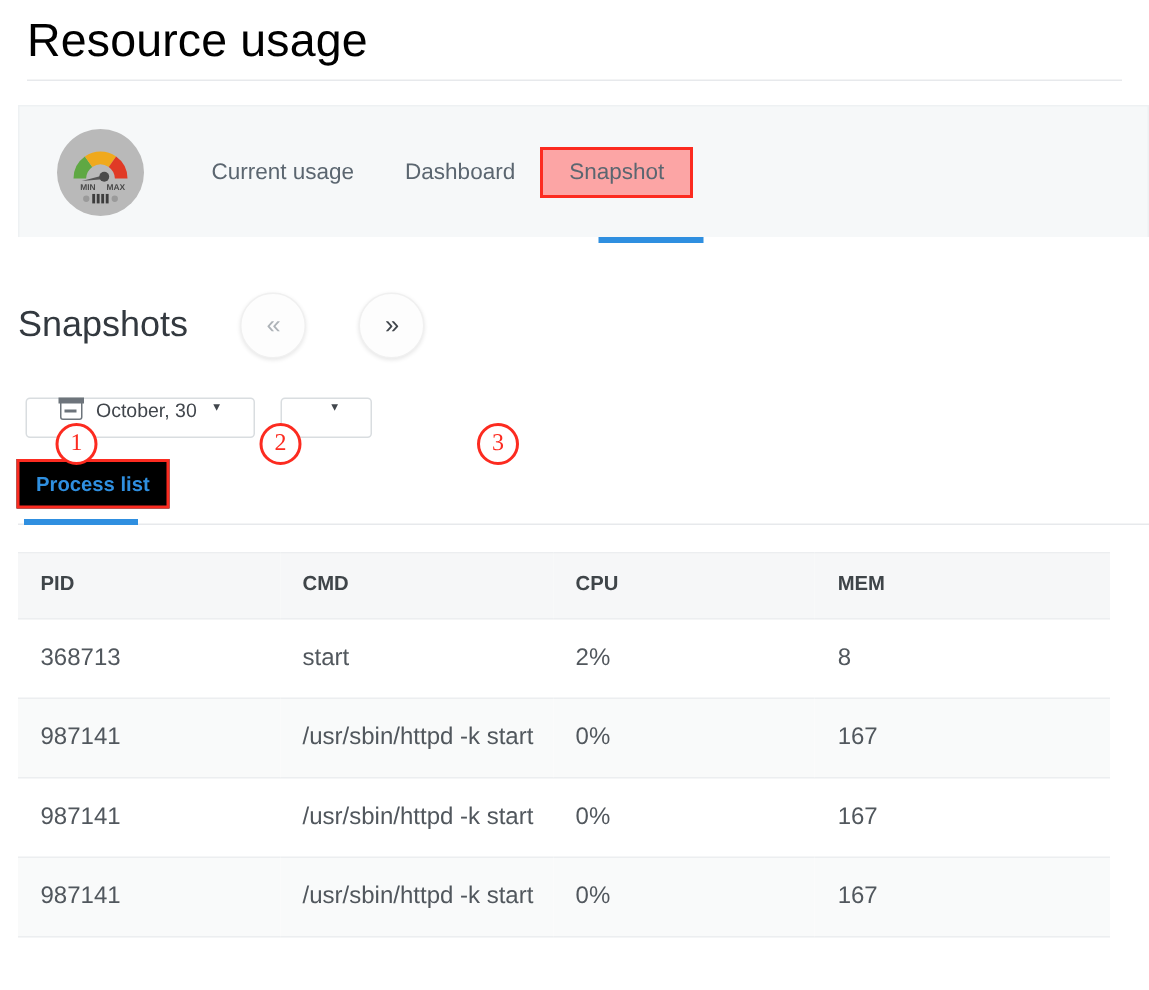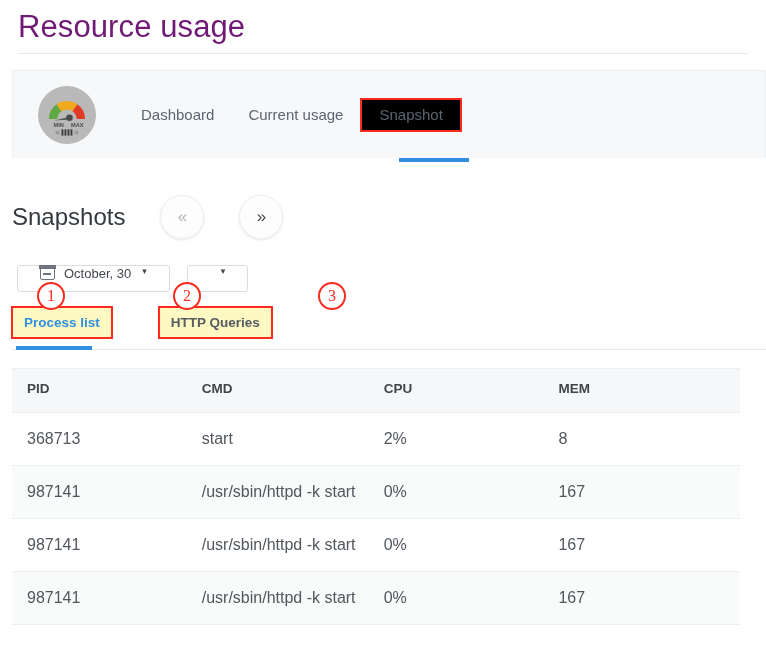--- a/index.html
+++ b/index.html
@@ -12,21 +12,21 @@
     overflow: hidden;
   }
 
   
   .page-title-wrap {
     padding: 6px 0 0 18px;
   }
   .page-title {
     font-size: 31px;
     font-weight: 400;
-    color: #701a75;
+    color: #000000;
     letter-spacing: .1px;
     line-height: 42px;
   }
   .title-rule {
     margin: 5px 18px 0 18px;
     border-bottom: 1px solid #e7e9ec;
   }
 
   
   .header-card {
@@ -56,21 +56,21 @@
   .tab {
     font-size: 15px;
     color: #5b6670;
     padding: 0 17px;
     line-height: 30px;
     position: relative;
     cursor: pointer;
     white-space: nowrap;
   }
   .tab.annotated {
-    background: #000000;
+    background: #fca5a5;
     border: 2px solid #fc2b20;
     color: #5b6670;
     padding: 5px 17px;
     line-height: 20px;
   }
   .tab-underline {
     position: absolute;
     left: 386px;
     bottom: -4px;
     width: 70px;
@@ -165,21 +165,21 @@
     height: 52px;
   }
   .subtabs {
     display: flex;
     align-items: flex-start;
     margin-left: 11px;
     position: relative;
     z-index: 2;
   }
   .subtab {
-    background: #fef9c3;
+    background: #000000;
     border: 2px solid #fc2b20;
     font-size: 13.5px;
     font-weight: bold;
     padding: 7px 11px;
     line-height: 15px;
     cursor: pointer;
     white-space: nowrap;
   }
   .subtab.active { color: #2f8fe0; }
   .subtab.inactive { color: #555b61; }
@@ -273,22 +273,22 @@
       <circle cx="19.5" cy="46.5" r="2.1" fill="#9a9a9a"></circle>
       <circle cx="38.5" cy="46.5" r="2.1" fill="#9a9a9a"></circle>
       <rect x="23.5" y="43.3" width="1.9" height="6.3" fill="#3d3d3d"></rect>
       <rect x="26.5" y="43.3" width="1.9" height="6.3" fill="#3d3d3d"></rect>
       <rect x="29.5" y="43.3" width="1.9" height="6.3" fill="#3d3d3d"></rect>
       <rect x="32.5" y="43.3" width="1.9" height="6.3" fill="#3d3d3d"></rect>
     </svg>
   </div>
 
   <div class="tabs">
+    <div class="tab">Current usage</div>
     <div class="tab">Dashboard</div>
-    <div class="tab">Current usage</div>
     <div class="tab annotated">Snapshot</div>
   </div>
 
   <div class="tab-underline"></div>
 </div>
 
 <div class="snapshots-row">
   <div class="snapshots-title">Snapshots</div>
   <div class="nav-btn prev">«</div>
   <div class="nav-btn next">»</div>
@@ -310,21 +310,20 @@
   <div class="badge" style="left:37px; top:-24px;">1</div>
   <div class="badge" style="left:173px; top:-24px;">2</div>
   <div class="badge" style="left:318px; top:-24px;">3</div>
 
   <div class="subtab-rule"></div>
 
   <div class="subtabs">
     <div class="subtab active">Process list</div>
     <div class="subtab-gap-a"></div>
     <div class="subtab-gap-b"></div>
-    <div class="subtab inactive">HTTP Queries</div>
   </div>
 
   <div class="subtab-underline"></div>
 </div>
 
 <div class="table-wrap">
   <table>
     <colgroup>
       <col class="c-pid">
         <col class="c-cmd">

